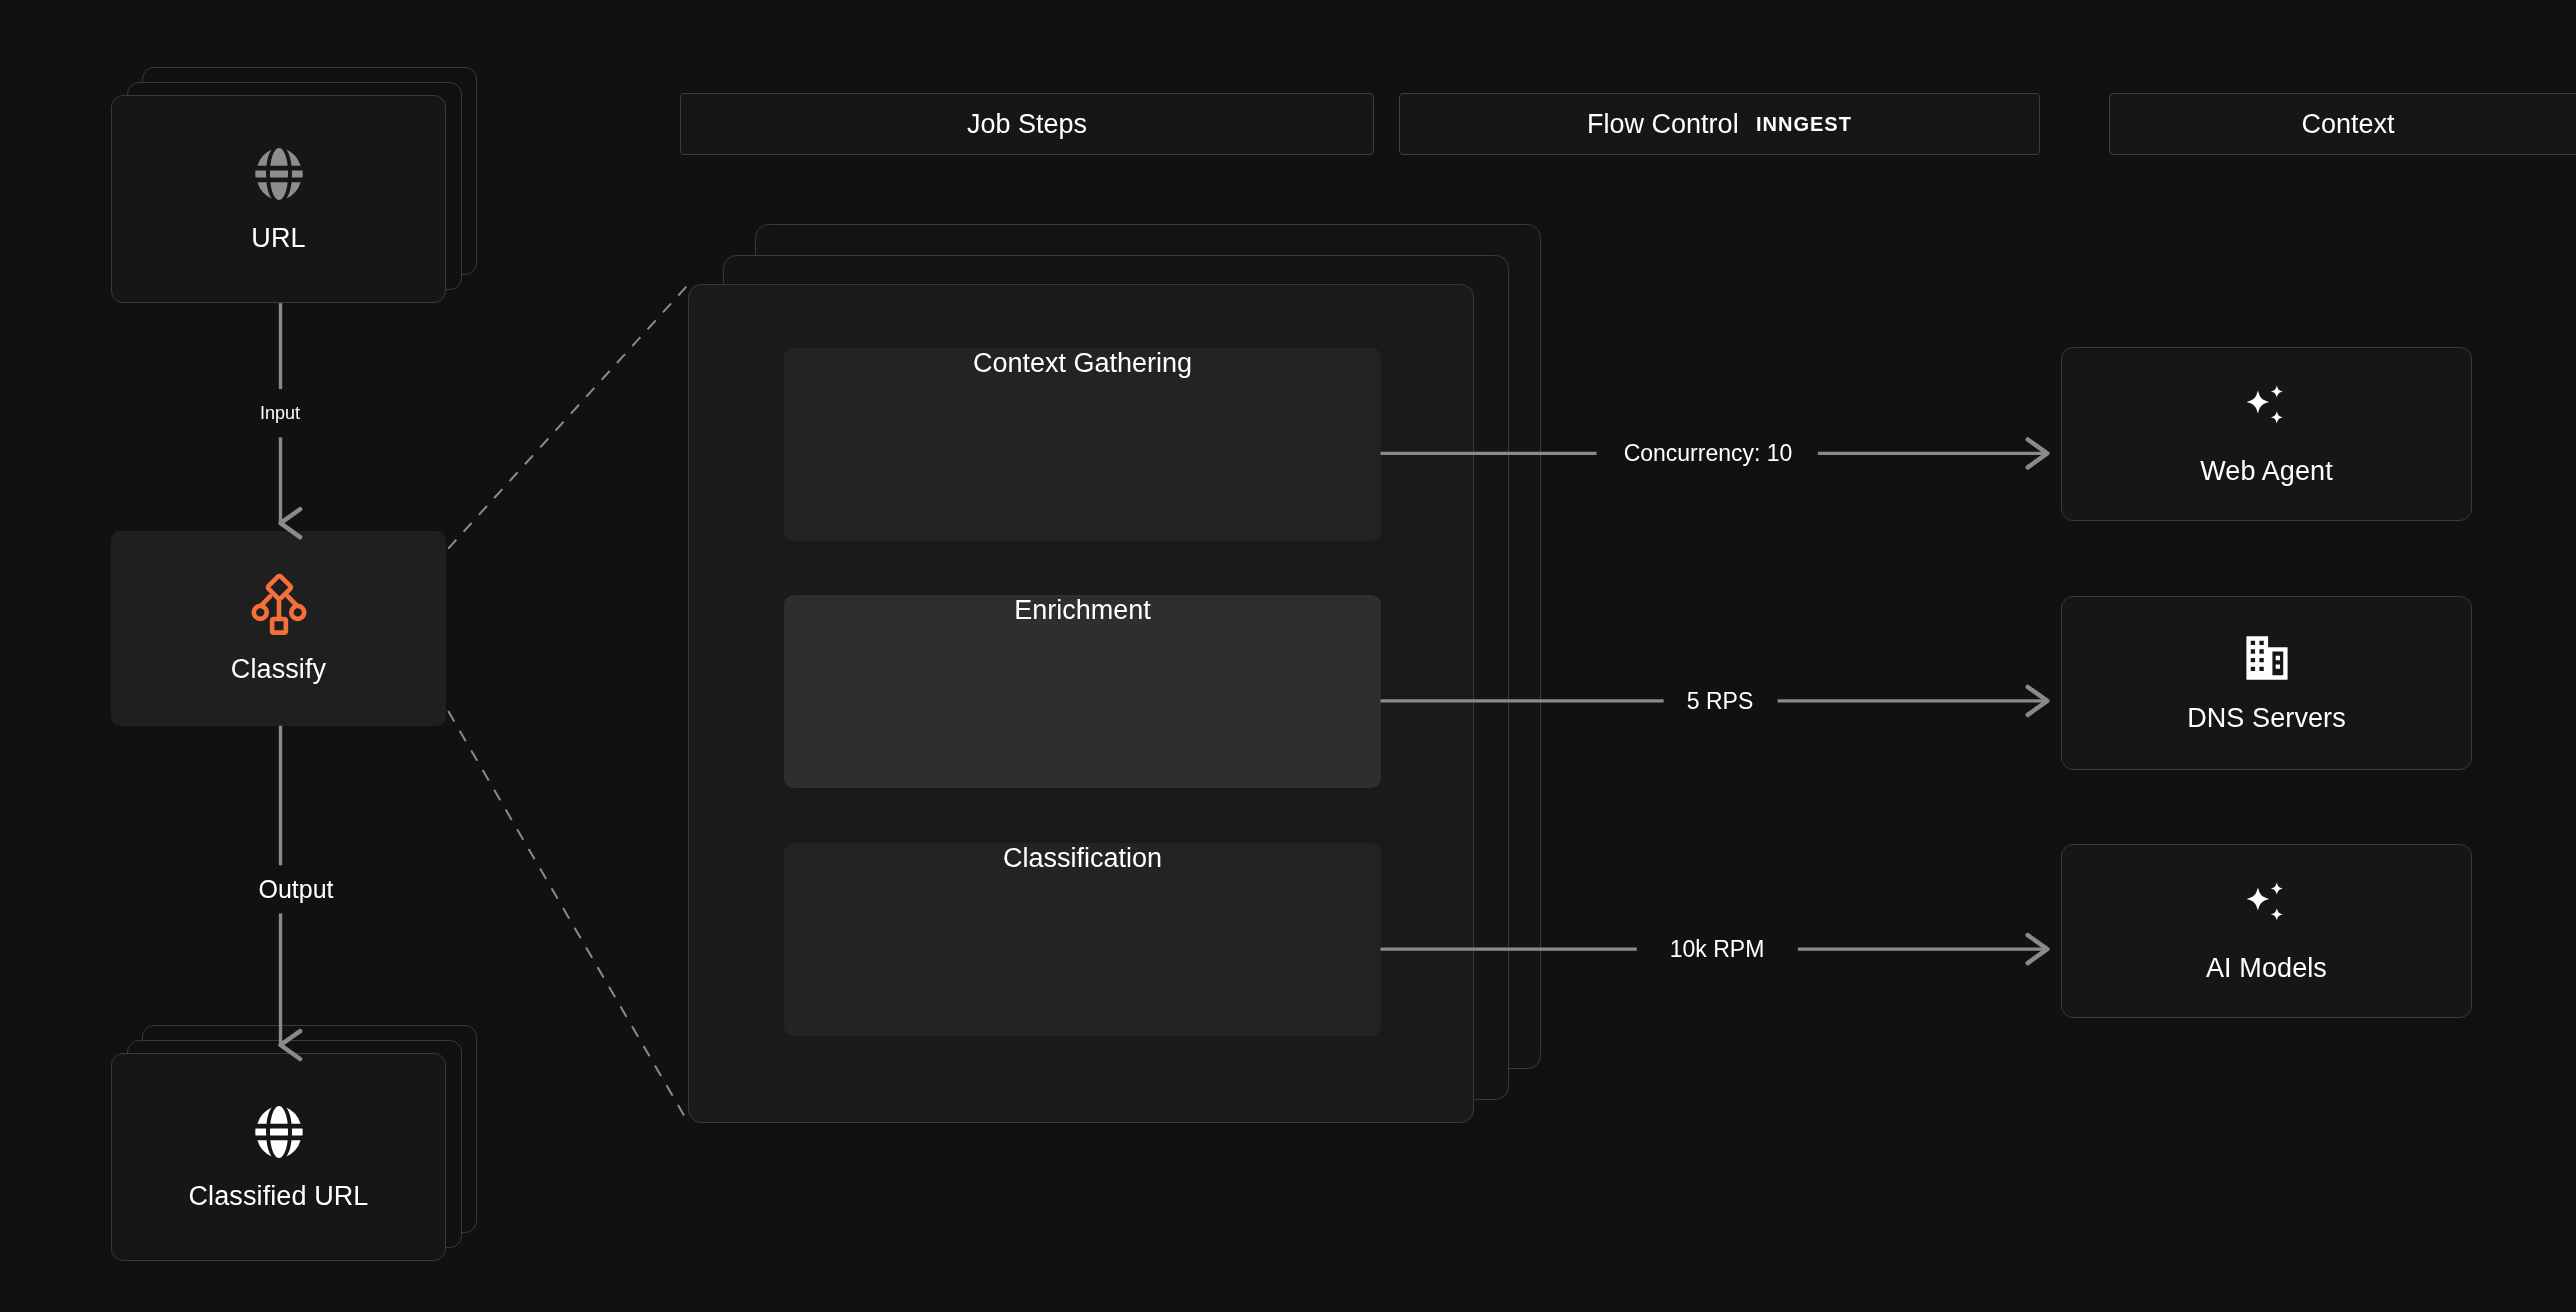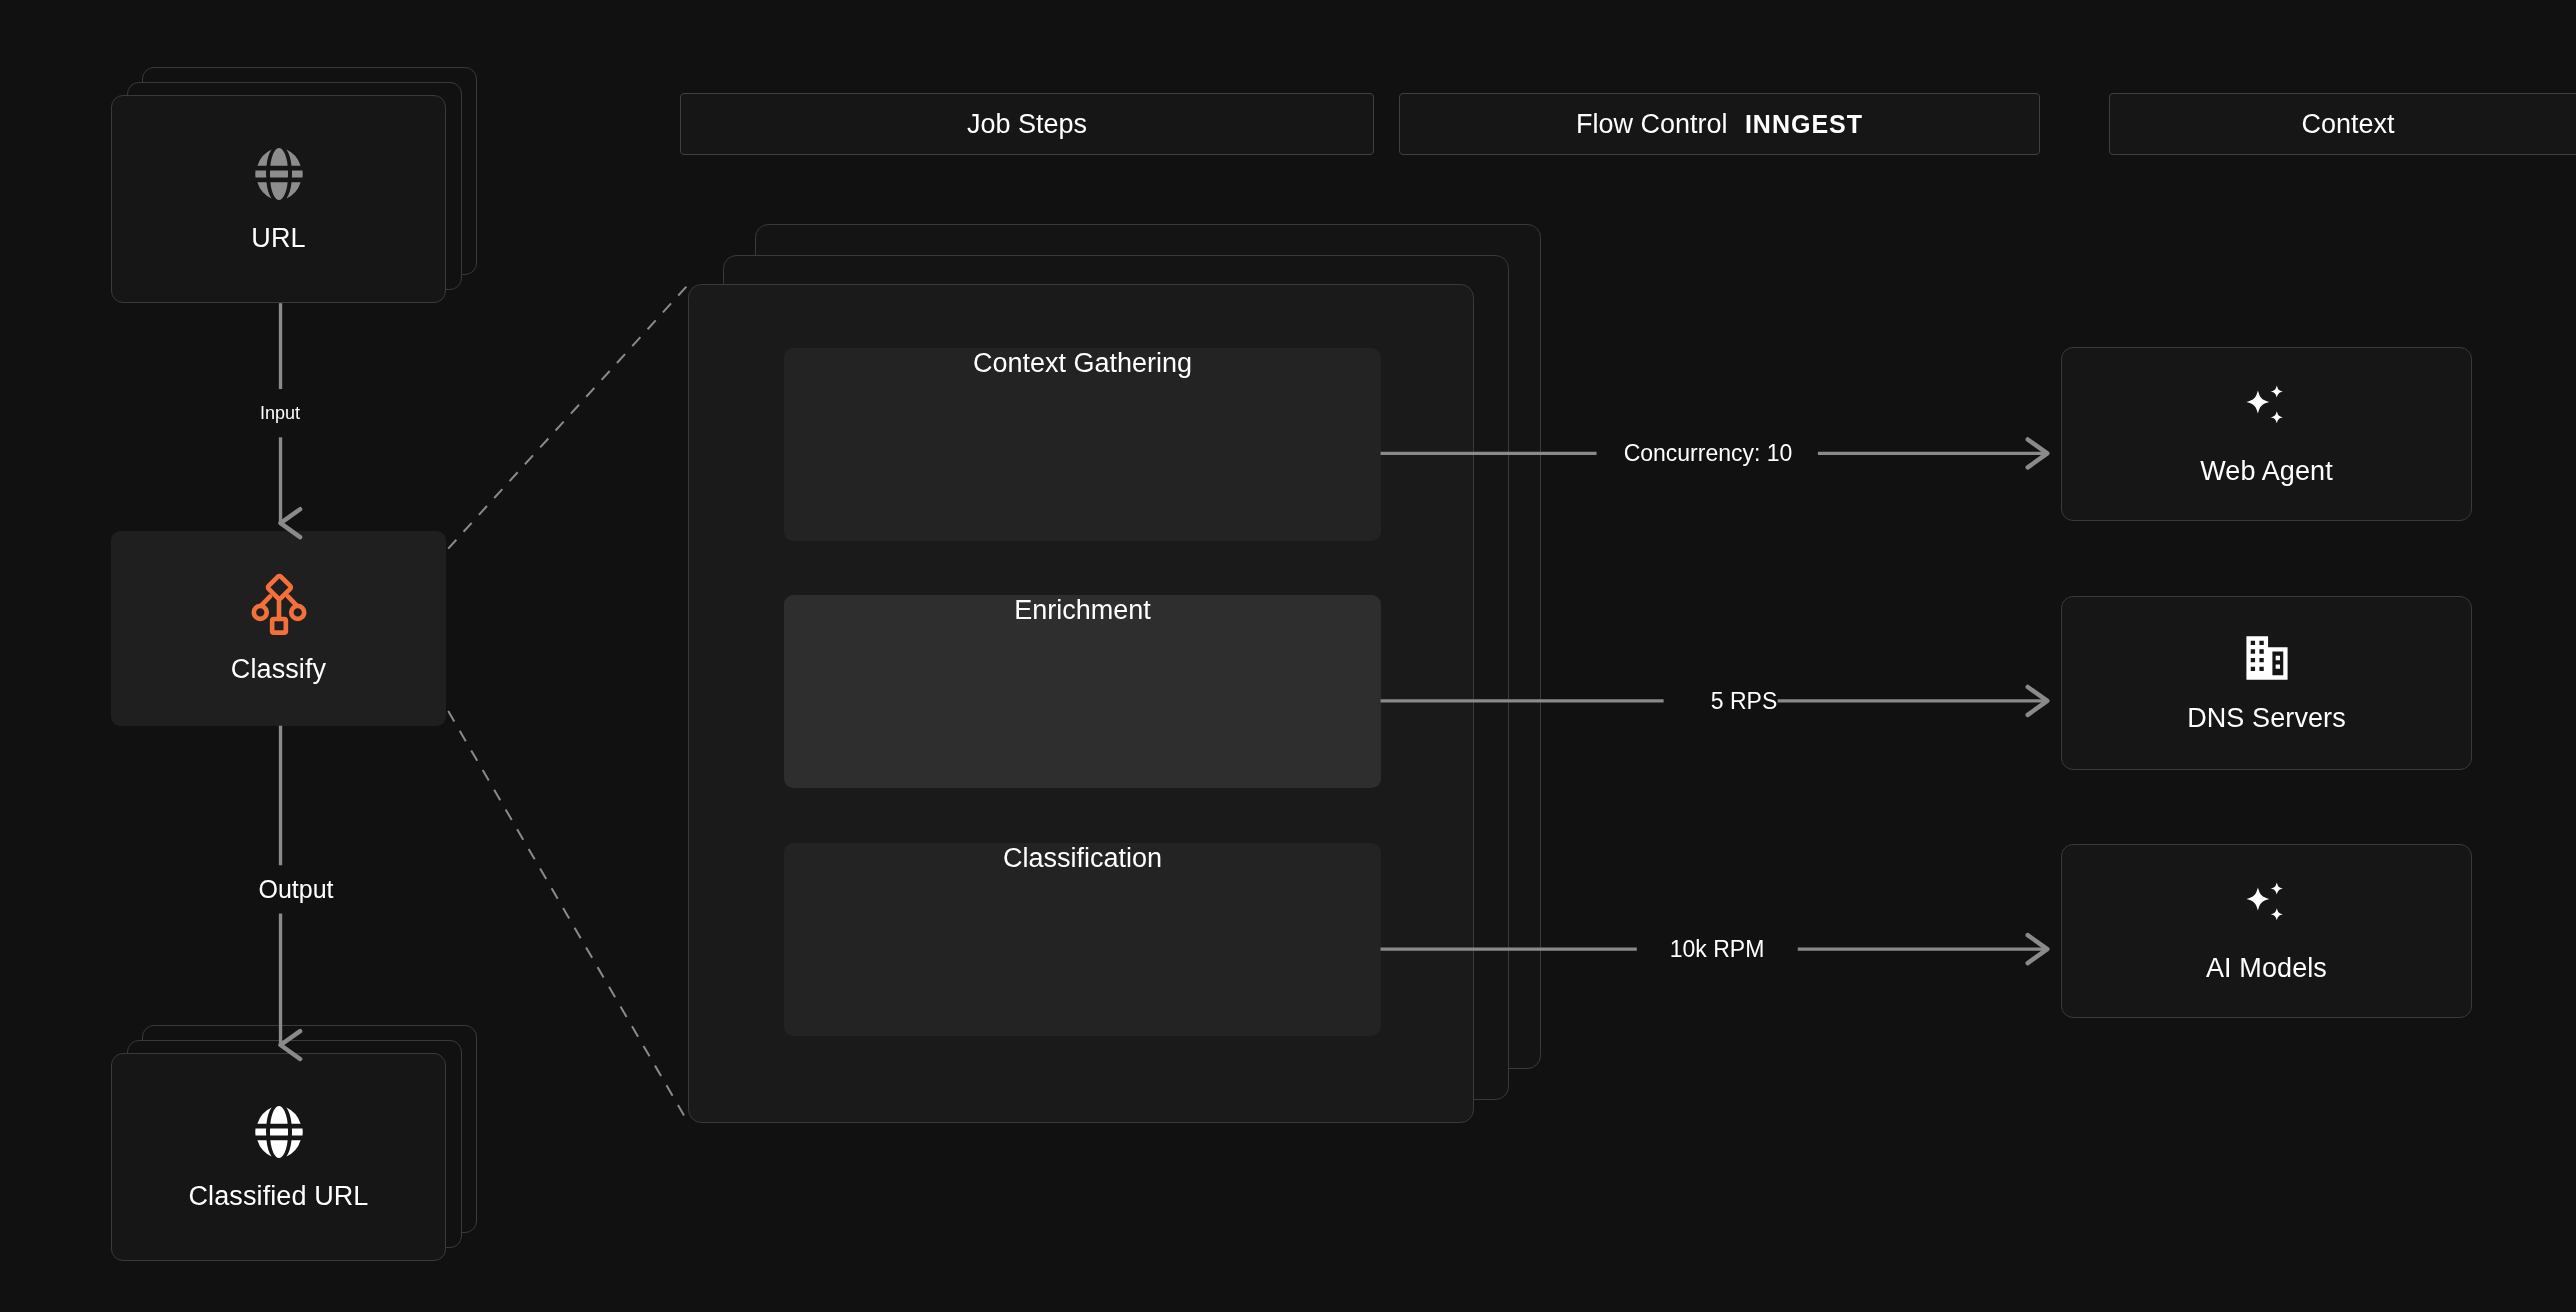--- a/index.html
+++ b/index.html
@@ -49,21 +49,21 @@
     justify-content: center;
     gap: 17.4px;
   }
   .header-pill .htext {
     color: #ffffff;
     font-size: 27px;
     white-space: nowrap;
   }
   .brandmark {
     color: #ffffff;
-    font-size: 25px;
+    font-size: 20px;
     font-weight: bold;
     letter-spacing: 1px;
     white-space: nowrap;
   }
   
   .classify-card {
     background: #1f1f1f;
     border: none;
     border-radius: 9.4px;
   }
@@ -253,17 +253,17 @@
     <line x1="2710" y1="676" x2="3052" y2="676" stroke="#8a8a8a" stroke-width="5" marker-end="url(#arrowright)"></line>
 
     <line x1="2058" y1="1045" x2="2480" y2="1045" stroke="#8a8a8a" stroke-width="5"></line>
     <line x1="2650" y1="1045" x2="3052" y2="1045" stroke="#8a8a8a" stroke-width="5" marker-end="url(#arrowright)"></line>
 
     <line x1="2058" y1="1415" x2="2440" y2="1415" stroke="#8a8a8a" stroke-width="5"></line>
     <line x1="2680" y1="1415" x2="3052" y2="1415" stroke="#8a8a8a" stroke-width="5" marker-end="url(#arrowright)"></line>
   </svg>
 
   <div class="edge-label" style="left:1708px; top:453px;">Concurrency: 10</div>
-  <div class="edge-label" style="left:1720px; top:701px;margin-left:24px;">5 RPS</div>
+  <div class="edge-label" style="left:1720px; top:701px;">5 RPS</div>
   <div class="edge-label" style="left:1717px; top:949px;">10k RPM</div>
 
 </div>
 
 
 </body></html>

